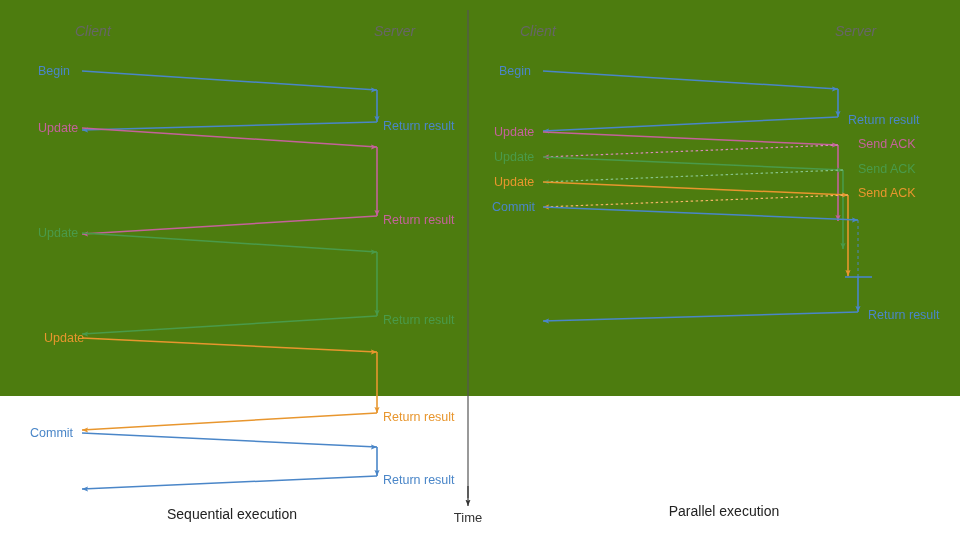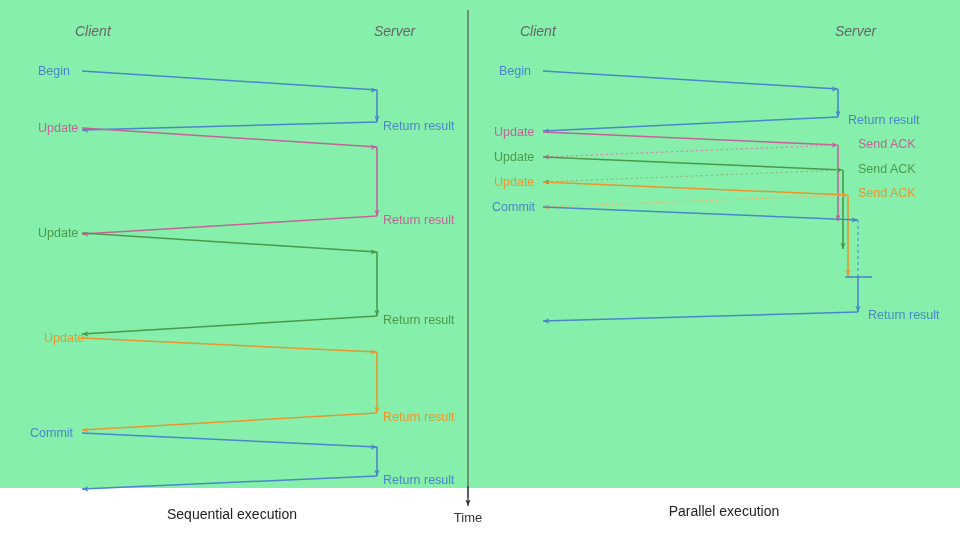--- a/index.html
+++ b/index.html
@@ -2,21 +2,21 @@
 <html><head>
 <meta charset="utf-8">
 <title>Sequential vs Parallel execution sequence diagram</title>
 <style>
   html,body{margin:0;padding:0;background:#ffffff;}
   body{
     width:960px;height:540px;overflow:hidden;
     font-family:"Liberation Sans","DejaVu Sans",sans-serif;
     -webkit-font-smoothing:antialiased;
   }
-  #canvas{position:relative;width:960px;height:488px;background:#86efac;}
+  #canvas{position:relative;width:960px;height:396px;background:#4d7c0f;}
   svg#diagram{position:absolute;left:0;top:0;width:960px;height:540px;display:block;}
   text{font-family:"Liberation Sans","DejaVu Sans",sans-serif;}
   .lane-title{font-size:14px;font-style:italic;fill:#666666;}
   .msg-label{font-size:12.5px;}
   .caption{font-size:14px;fill:#222222;}
   .axis-label{font-size:13px;fill:#333333;}
 </style>
 </head>
 <body>
 

